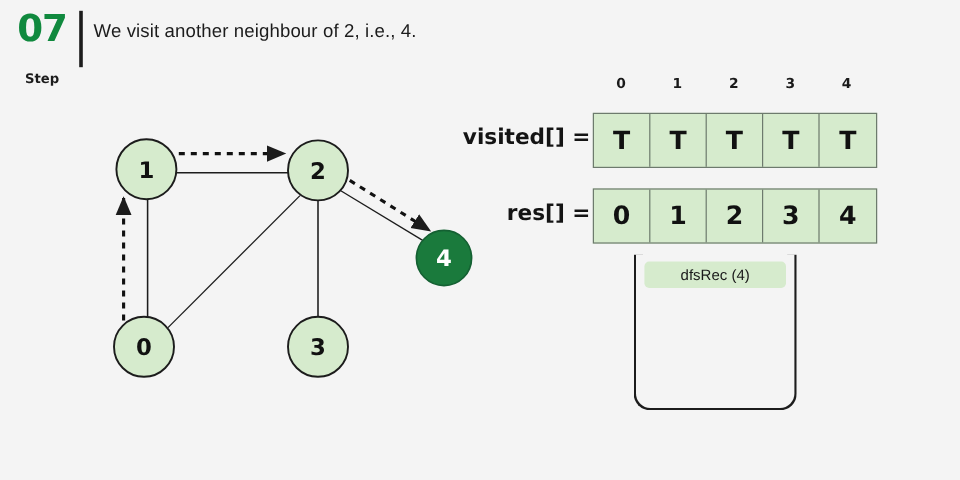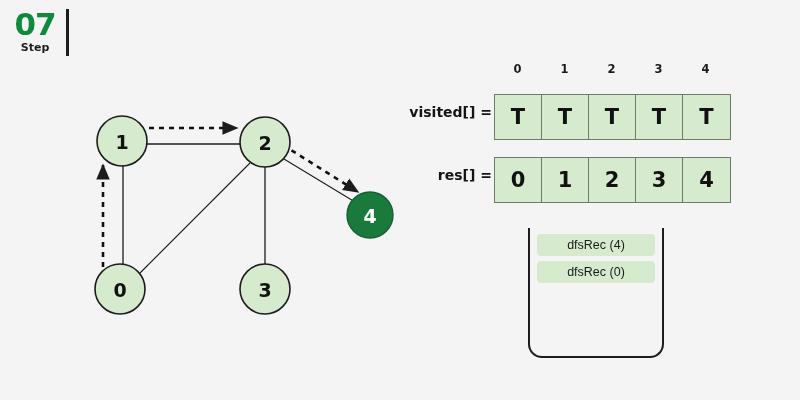--- a/index.html
+++ b/index.html
@@ -35,21 +35,21 @@
     color: #10893e;
     line-height: 32px;
     letter-spacing: -1px;
   }
   .step-word {
     font-family: "DejaVu Sans", sans-serif;
     font-size: 11px;
     font-weight: bold;
     color: #1c1c1c;
     line-height: 13px;
-    margin-top: 1px;
+    margin-top: 19px;
   }
   .header-divider {
     position: absolute;
     left: 66px;
     top: 9px;
     width: 3px;
     height: 47px;
     background: #1c1c1c;
   }
   .header-title {
@@ -84,21 +84,21 @@
 
   
   .array-row {
     position: absolute;
   }
   .array-label {
     position: absolute;
     right: 0;
     top: 0;
     font-family: "DejaVu Sans", sans-serif;
-    font-size: 14px;
+    font-size: 18px;
     font-weight: bold;
     color: #141414;
     white-space: nowrap;
   }
   .array-cells {
     position: absolute;
     display: flex;
     border: 1.5px solid #6d7a6d;
     background: #d6ebcd;
     box-sizing: border-box;
@@ -128,21 +128,21 @@
     font-family: "DejaVu Sans", sans-serif;
     font-size: 11.5px;
     font-weight: bold;
     color: #1a1a1a;
   }
 
   
   #stack-panel {
     position: absolute;
     left: 528px;
-    top: 228px;
+    top: 212px;
     width: 136px;
     height: 130px;
   }
   .stack-frame {
     position: absolute;
     left: 0;
     top: 0;
     width: 136px;
     height: 130px;
     box-sizing: border-box;
@@ -176,20 +176,21 @@
 </head>
 <body>
 
 <div id="root">
 
   <div class="step-badge">
     <div class="step-number">07</div>
     <div class="step-word">Step</div>
   </div>
   <div class="header-divider"></div>
+  <div class="header-title">We visit another neighbour of 2, i.e., 4.</div>
 
   <div id="graph-panel">
     <svg id="graph-svg" width="340" height="245" viewBox="0 0 340 245">
       <defs>
         <marker id="arrowhead" markerWidth="7" markerHeight="7" refX="5.6" refY="3" orient="auto" markerUnits="strokeWidth">
           <path d="M0,0.4 L6.2,3 L0,5.6 z" fill="#1c1c1c"></path>
         </marker>
       </defs>
 
       <g>
@@ -260,17 +261,16 @@
     <div class="array-cell">1</div>
     <div class="array-cell">2</div>
     <div class="array-cell">3</div>
     <div class="array-cell">4</div>
   </div>
 
   <div id="stack-panel">
     <div class="stack-frame"></div>
     <div class="stack-items">
       <div class="stack-item">dfsRec (4)</div>
-      <div class="stack-item">dfsRec (0)</div>
     </div>
   </div>
 
 </div>
 
 </body></html>

